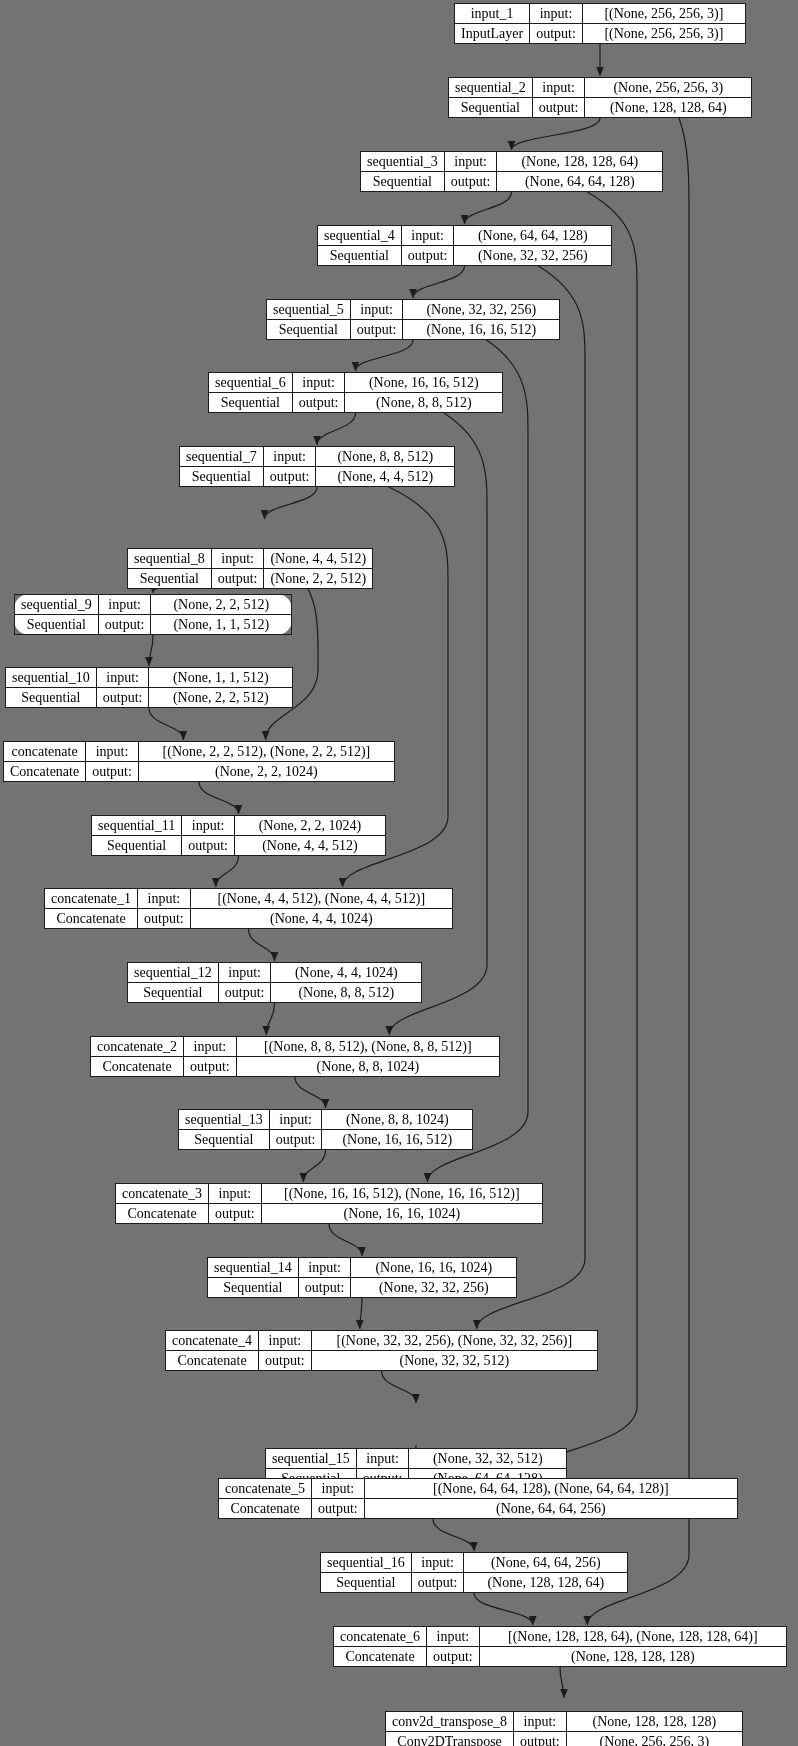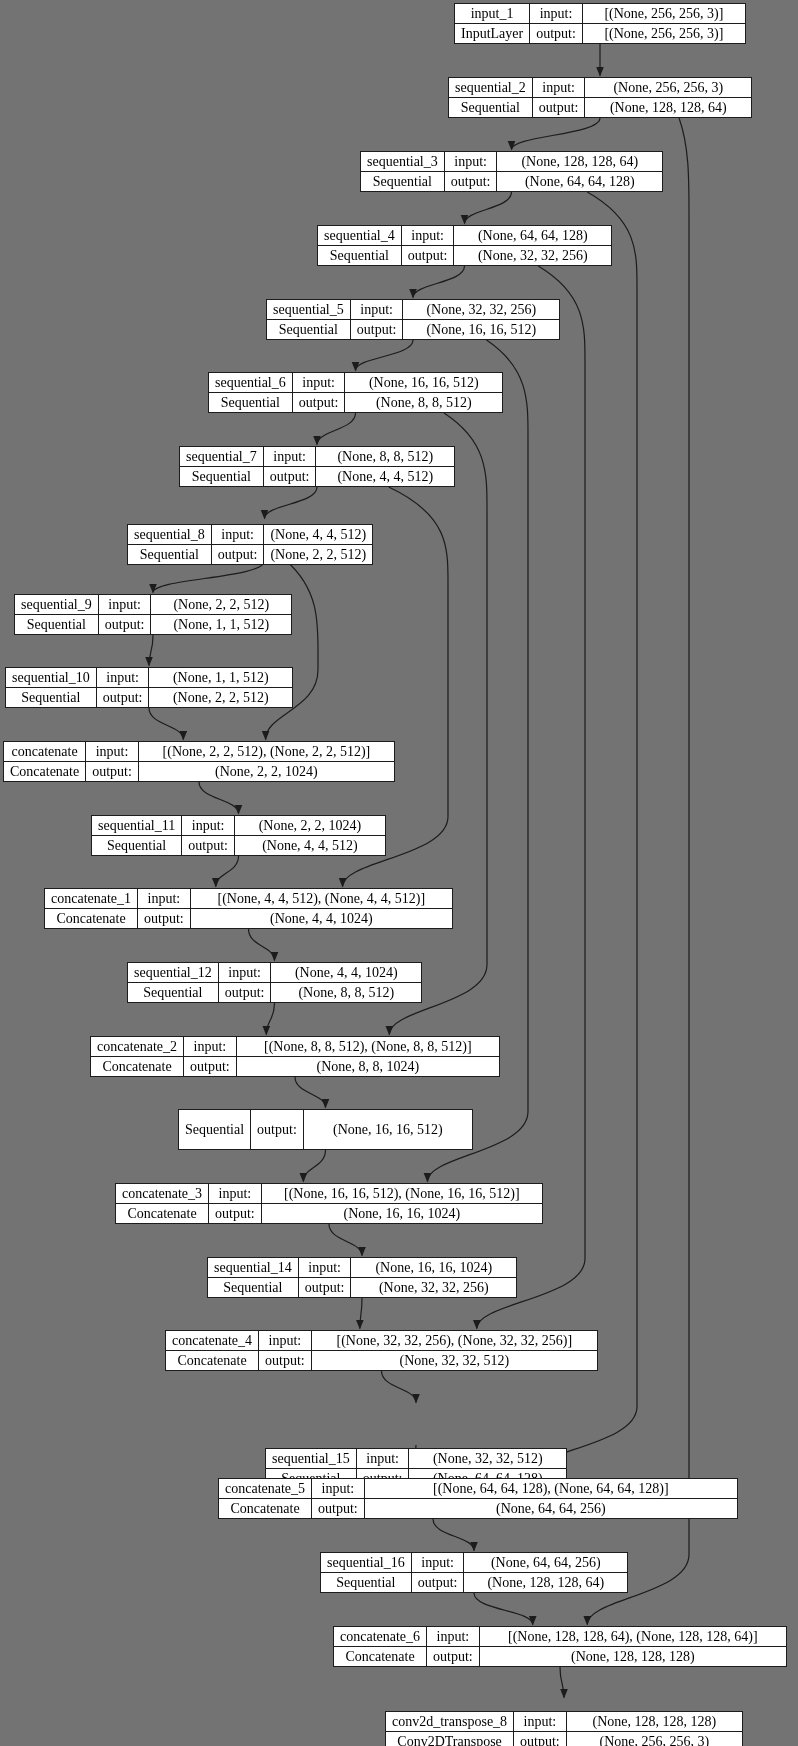--- a/index.html
+++ b/index.html
@@ -154,35 +154,35 @@
         <td class="c-io r-inlbl">input:</td>
         <td class="c-shape r-inshape">(None, 8, 8, 512)</td>
       </tr>
       <tr>
         <td class="c-name r-class">Sequential</td>
         <td class="c-io r-outlbl">output:</td>
         <td class="c-shape r-outshape">(None, 4, 4, 512)</td>
       </tr>
     </tbody>
   </table>
-      <table class="node" style="left: 127px; top: 524px; width: 232px; height: 41px;">
+      <table class="node" style="left: 127px; top: 548px; width: 232px; height: 41px;">
     <tbody>
       <tr>
         <td class="c-name r-name">sequential_8</td>
         <td class="c-io r-inlbl">input:</td>
         <td class="c-shape r-inshape">(None, 4, 4, 512)</td>
       </tr>
       <tr>
         <td class="c-name r-class">Sequential</td>
         <td class="c-io r-outlbl">output:</td>
         <td class="c-shape r-outshape">(None, 2, 2, 512)</td>
       </tr>
     </tbody>
   </table>
-      <table class="node" style="left: 14px; top: 594px; width: 278px; height: 41px;">
+      <table class="node" style="left: 14px; top: 594px; width: 278px; height: 41px; border-radius: 15px;">
     <tbody>
       <tr>
         <td class="c-name r-name">sequential_9</td>
         <td class="c-io r-inlbl">input:</td>
         <td class="c-shape r-inshape">(None, 2, 2, 512)</td>
       </tr>
       <tr>
         <td class="c-name r-class">Sequential</td>
         <td class="c-io r-outlbl">output:</td>
         <td class="c-shape r-outshape">(None, 1, 1, 512)</td>
@@ -268,20 +268,25 @@
       </tr>
       <tr>
         <td class="c-name r-class">Concatenate</td>
         <td class="c-io r-outlbl">output:</td>
         <td class="c-shape r-outshape">(None, 8, 8, 1024)</td>
       </tr>
     </tbody>
   </table>
       <table class="node" style="left: 178px; top: 1109px; width: 295px; height: 41px;">
     <tbody>
+      <tr>
+        <td class="c-name r-name">sequential_13</td>
+        <td class="c-io r-inlbl">input:</td>
+        <td class="c-shape r-inshape">(None, 8, 8, 1024)</td>
+      </tr>
       <tr>
         <td class="c-name r-class">Sequential</td>
         <td class="c-io r-outlbl">output:</td>
         <td class="c-shape r-outshape">(None, 16, 16, 512)</td>
       </tr>
     </tbody>
   </table>
       <table class="node" style="left: 115px; top: 1183px; width: 428px; height: 41px;">
     <tbody>
       <tr>

